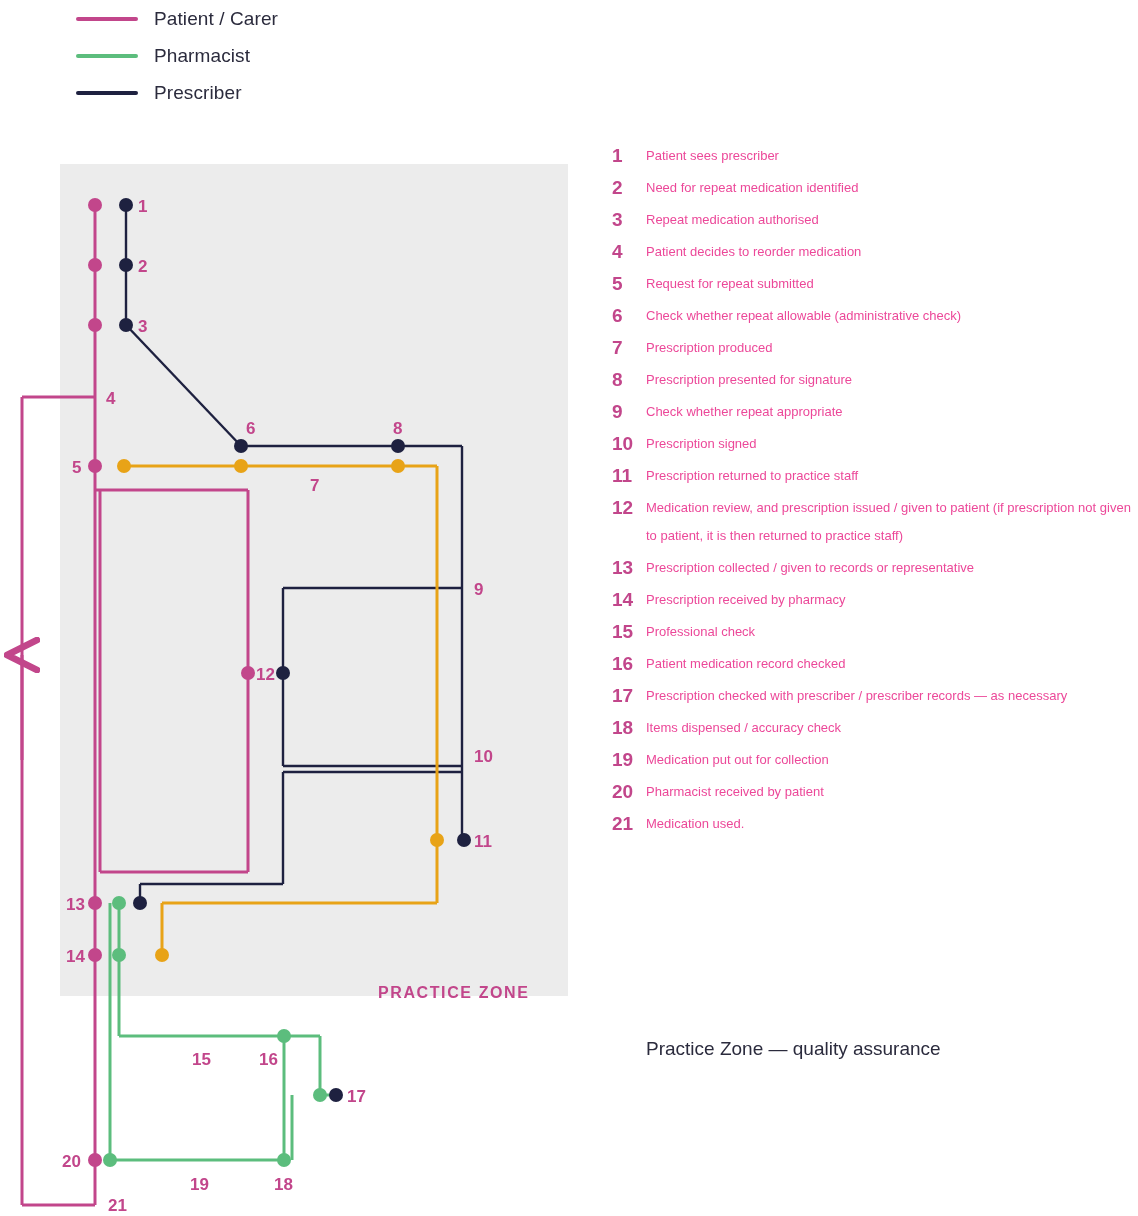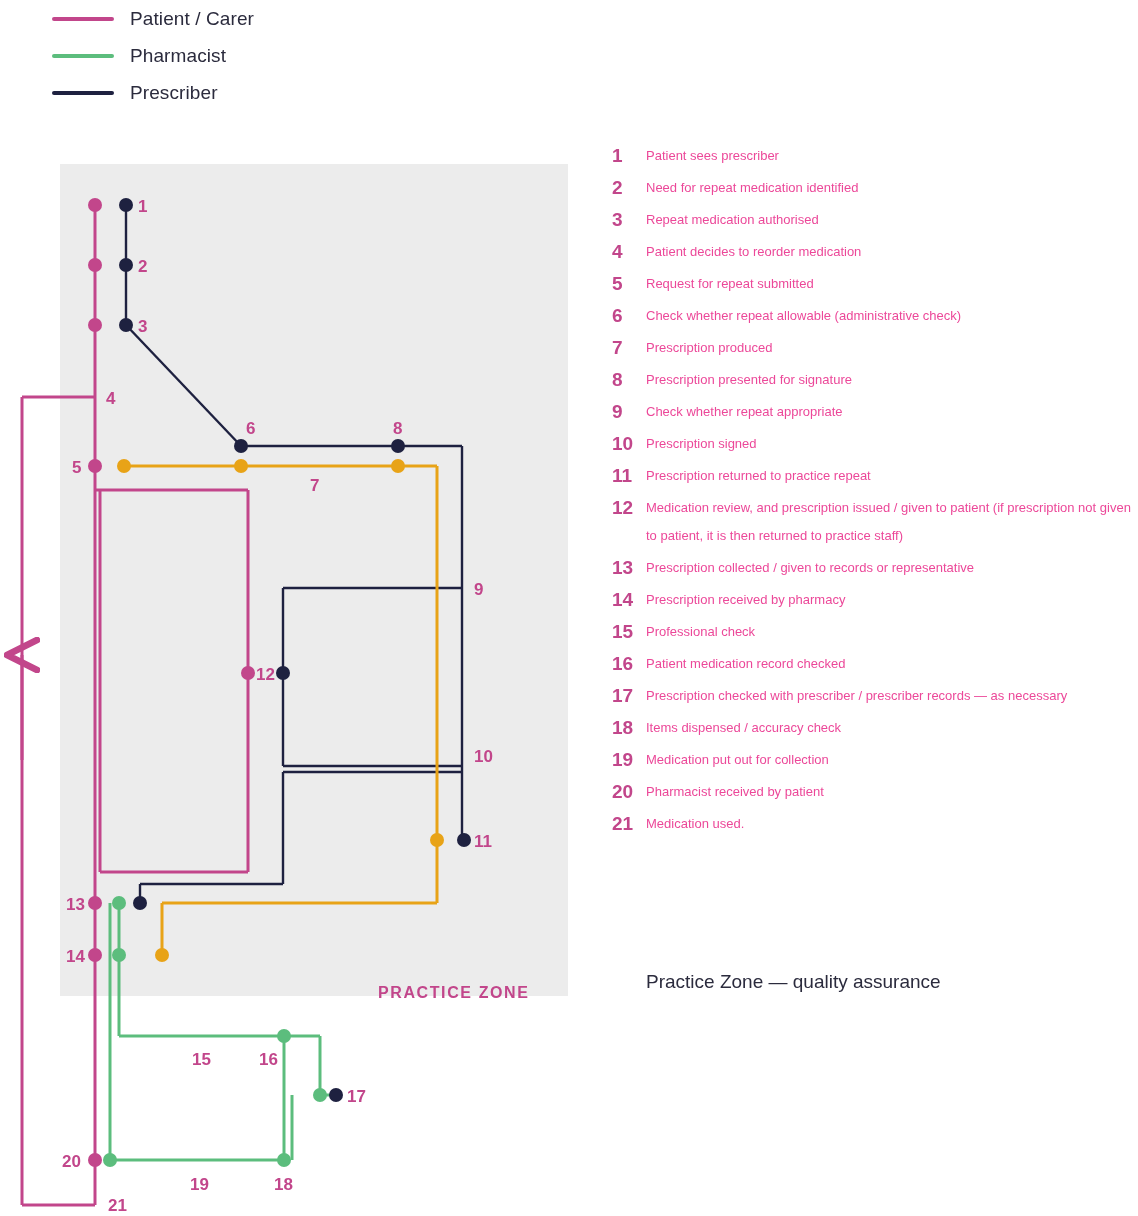--- a/index.html
+++ b/index.html
@@ -12,21 +12,21 @@
     height: 1216px;
     position: relative;
     font-family: "Liberation Sans", sans-serif;
     color: #2b2b3d;
     overflow: hidden;
   }
 
   
   #legend {
     position: absolute;
-    left: 52px;
+    left: 76px;
     top: 0px;
     width: 420px;
   }
   .legend-row {
     display: flex;
     align-items: center;
     height: 37px;
   }
   .legend-swatch {
     width: 62px;
@@ -76,21 +76,21 @@
     flex: 0 0 34px;
   }
   .step-text {
     color: #ec4899;
     font-size: 13px;
     line-height: 28px;
   }
   #footnote {
     position: absolute;
     left: 646px;
-    top: 971px;
+    top: 1038px;
     font-size: 19px;
     color: #2b2b3d;
   }
 </style>
 </head>
 <body>
 
 <div id="legend">
   <div class="legend-row">
     <span class="legend-swatch" style="border-top-color:#c2468b"></span>
@@ -278,21 +278,21 @@
   <div class="step">
       <span class="step-num">9</span>
       <span class="step-text">Check whether repeat appropriate</span>
     </div>
   <div class="step">
       <span class="step-num">10</span>
       <span class="step-text">Prescription signed</span>
     </div>
   <div class="step">
       <span class="step-num">11</span>
-      <span class="step-text">Prescription returned to practice repeat</span>
+      <span class="step-text">Prescription returned to practice staff</span>
     </div>
   <div class="step">
       <span class="step-num">12</span>
       <span class="step-text">Medication review, and prescription issued / given to patient (if prescription not given to patient, it is then returned to practice staff)</span>
     </div>
   <div class="step">
       <span class="step-num">13</span>
       <span class="step-text">Prescription collected / given to records or representative</span>
     </div>
   <div class="step">

